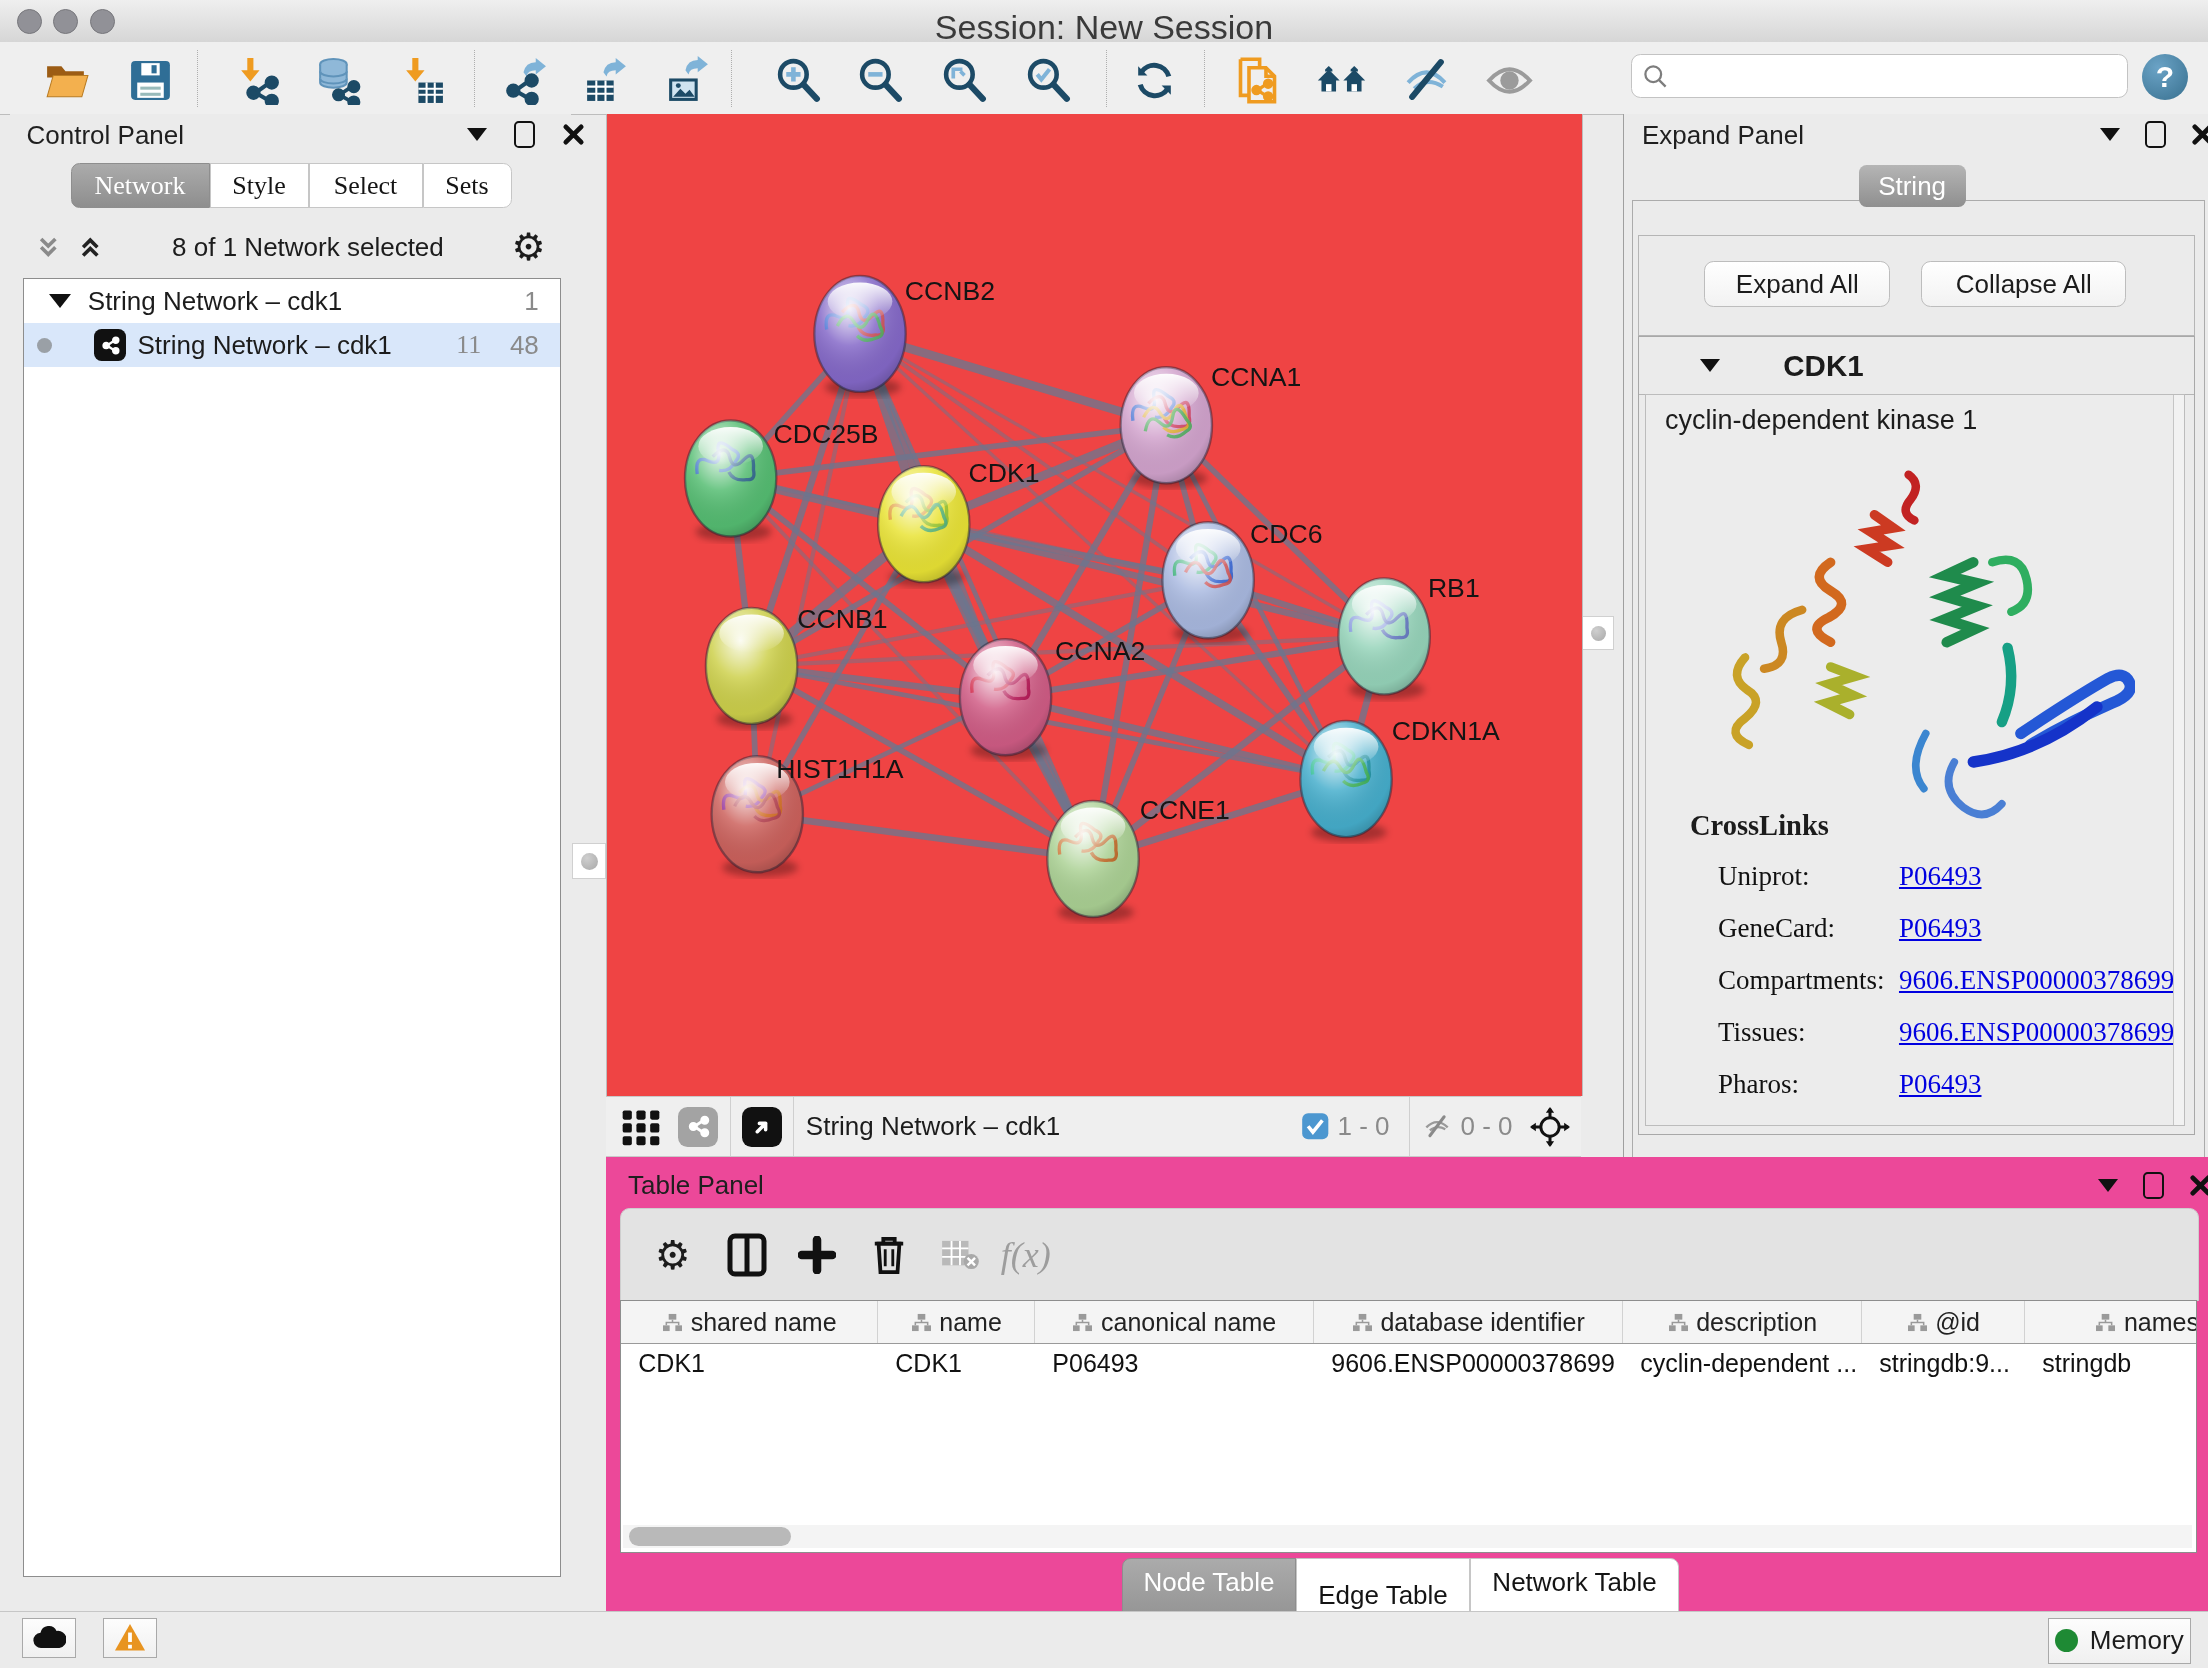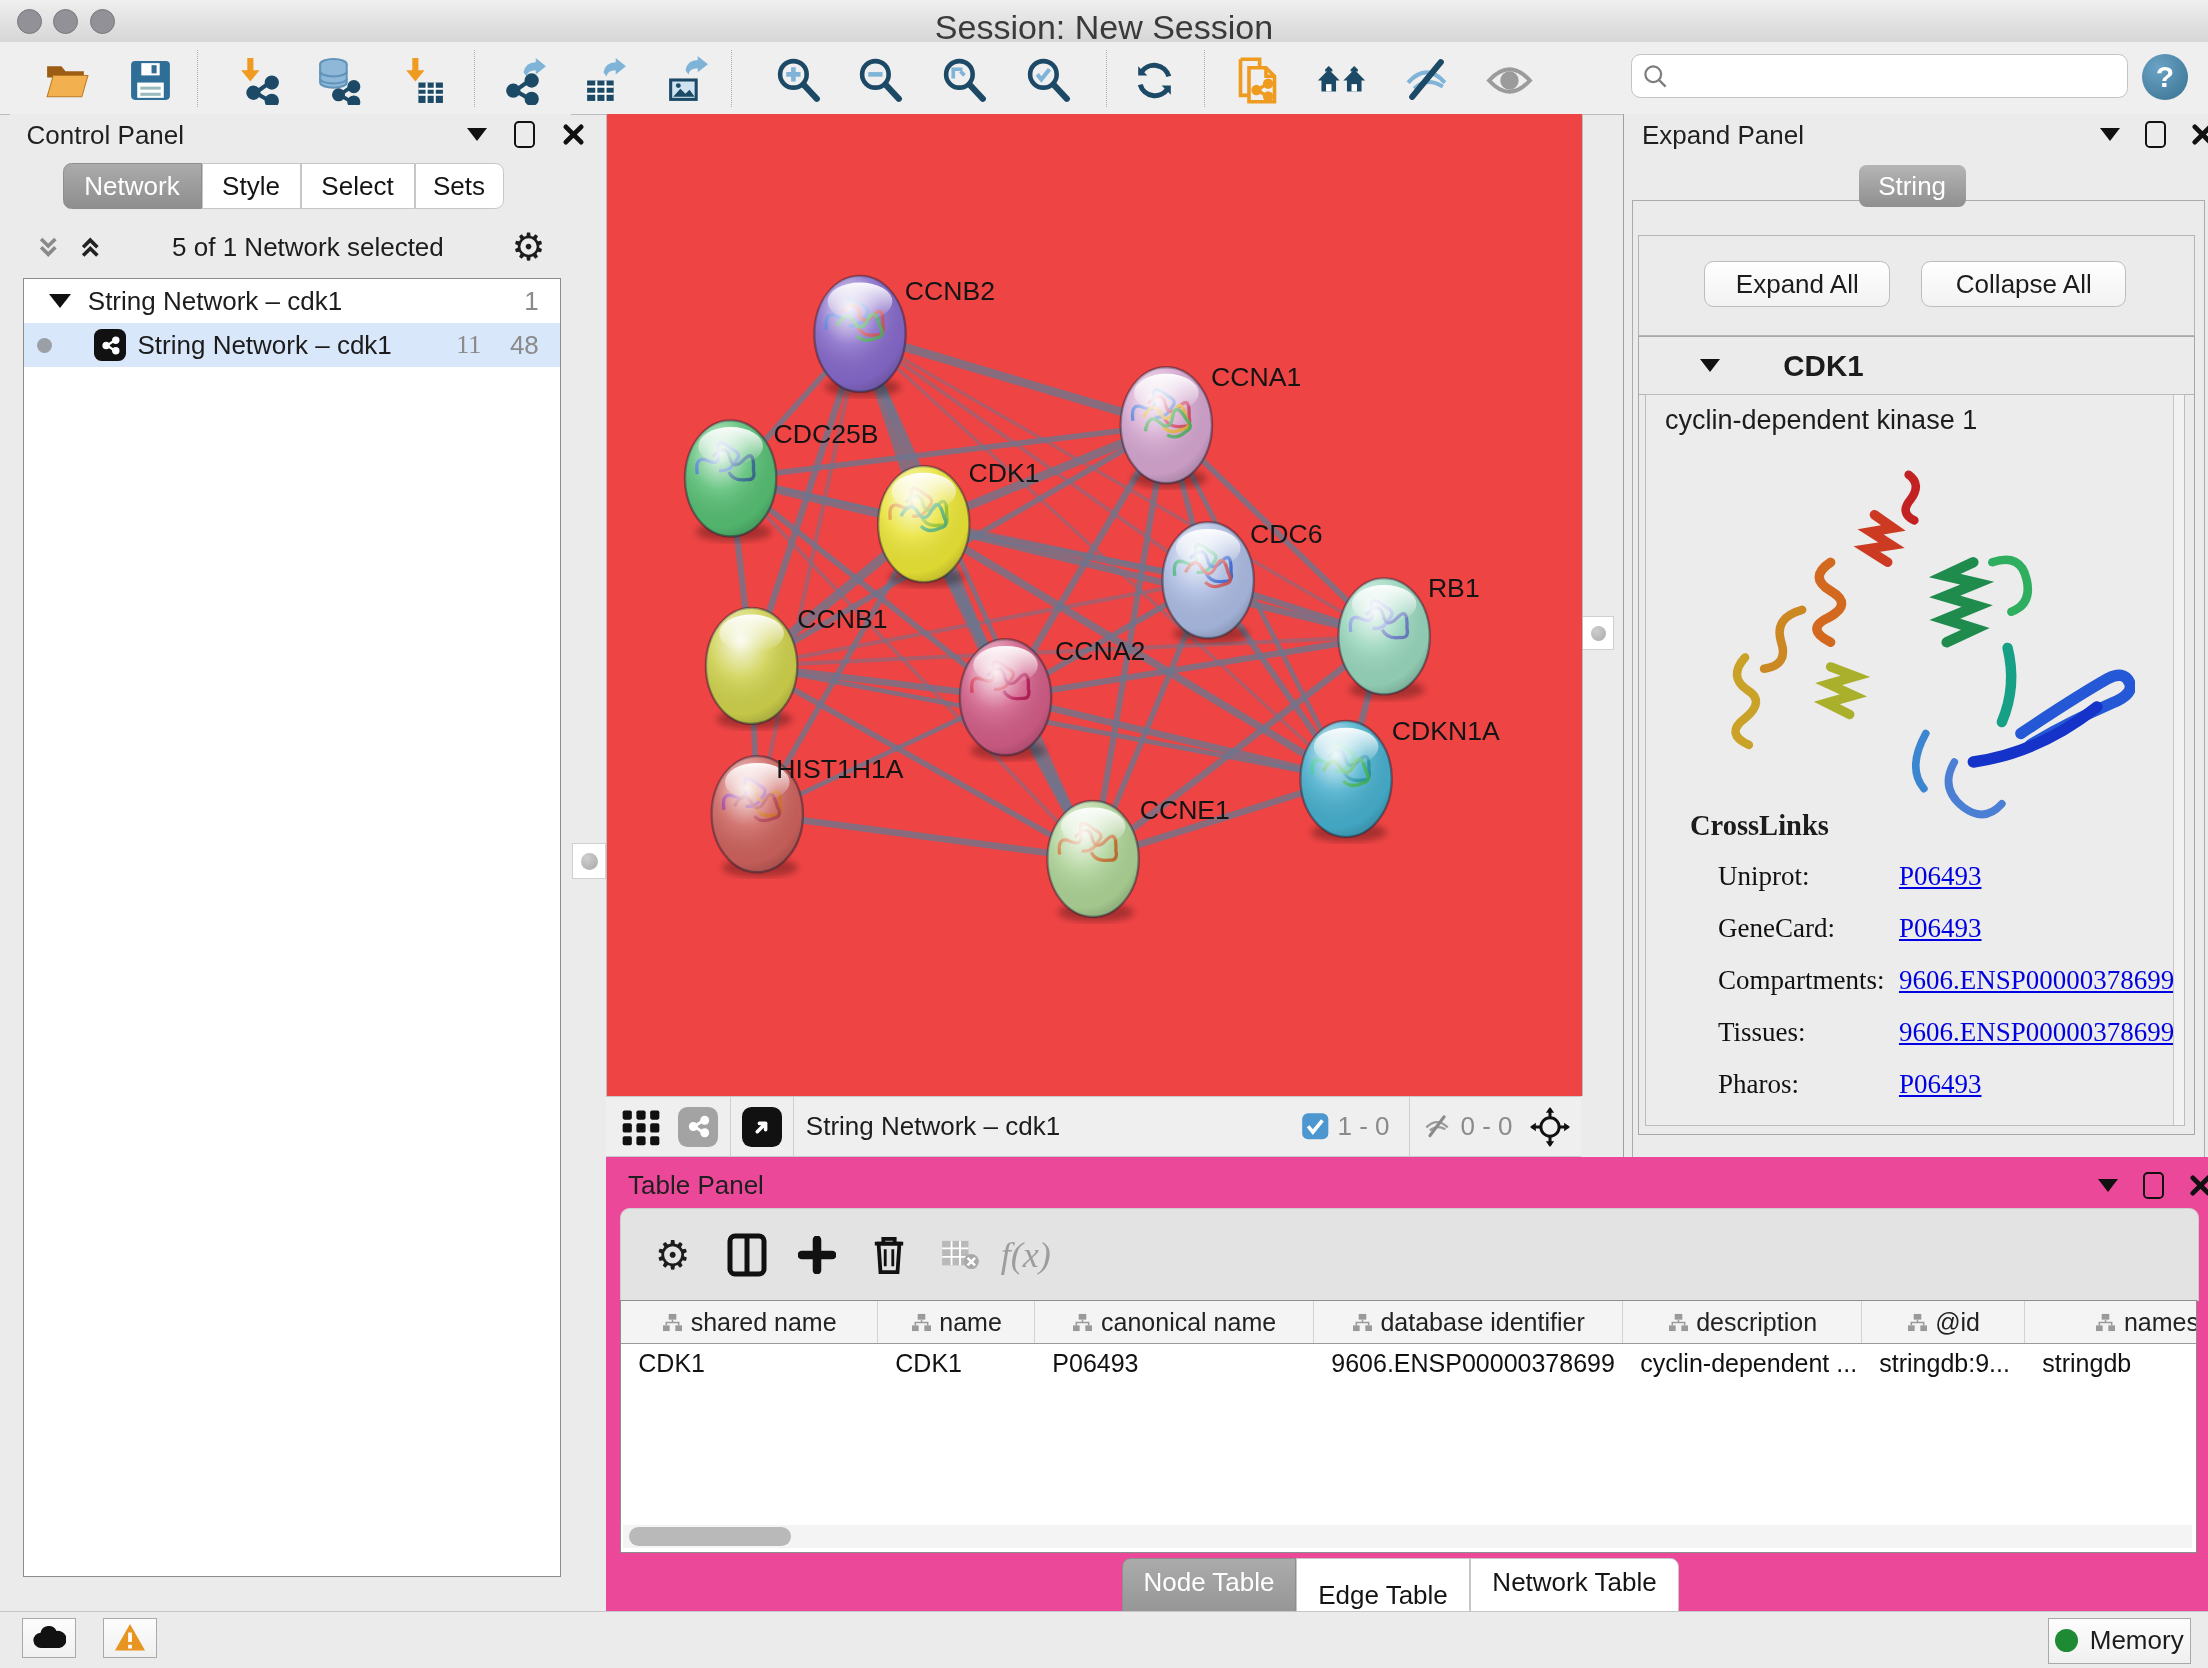--- a/index.html
+++ b/index.html
@@ -296,35 +296,35 @@
 
   <div class="cpanel">
     <div style="position:absolute;left:17px;top:5.7px;" class="panel-title">Control Panel</div>
     <div class="win-ctl" style="left:457px;top:5.7px;height:30px;gap:27px;">
       <span class="tri-down"></span>
       <span class="float-box"></span>
       <svg width="23" height="23" viewBox="0 0 24 24">
           <path d="M4 4 20 20 M20 4 4 20" stroke="#111" stroke-width="5" stroke-linecap="round"></path>
         </svg>
     </div>
-    <div style="position:absolute;left:53px;top:49px;">
+    <div style="position:absolute;left:61px;top:49px;font-family:Liberation Serif, serif;">
       <span class="tabbtn sel" style="width:139px;border-radius:8.6px 0 0 8.6px;">Network</span><span class="tabbtn" style="width:99px;">Style</span><span class="tabbtn" style="width:114px;">Select</span><span class="tabbtn" style="width:89px;border-radius:0 8.6px 8.6px 0;">Sets</span>
     </div>
     <div style="position:absolute;left:13.3px;top:110px;width:536px;height:46px;display:flex;align-items:center;">
       <svg width="28.5" height="28.5" viewBox="0 0 24 24" style="margin-left:11.4px">
           <g stroke="#8a8a8a" stroke-width="3" fill="none">
             <path d="M6 5l6 6 6-6M6 12l6 6 6-6"></path>
           </g>
         </svg>
       <svg width="28.5" height="28.5" viewBox="0 0 24 24" style="margin-left:13.3px">
           <g stroke="#222" stroke-width="3" fill="none">
             <path d="M6 19l6-6 6 6M6 12l6-6 6 6"></path>
           </g>
         </svg>
-      <span style="flex:1;text-align:center;font-size:26px;">5 of 1 Network selected</span>
+      <span style="flex:1;text-align:center;font-size:26px;">8 of 1 Network selected</span>
       <span class="glyph" style="font-size:38px;margin-right:13.3px;">⚙</span>
     </div>
     <div class="tree-box">
       <div class="tree-row">
         <span style="margin-left:25px;width:0;height:0;border-left:11.4px solid transparent;border-right:11.4px solid transparent;border-top:14.3px solid #111;"></span>
         <span style="margin-left:17px;flex:1;">String Network – cdk1</span>
         <span class="cnt" style="margin-right:21px;">1</span>
       </div>
       <div class="tree-row sel">
         <span style="margin-left:13.3px;width:15px;height:15px;border-radius:50%;background:#9aa0a6;"></span>

